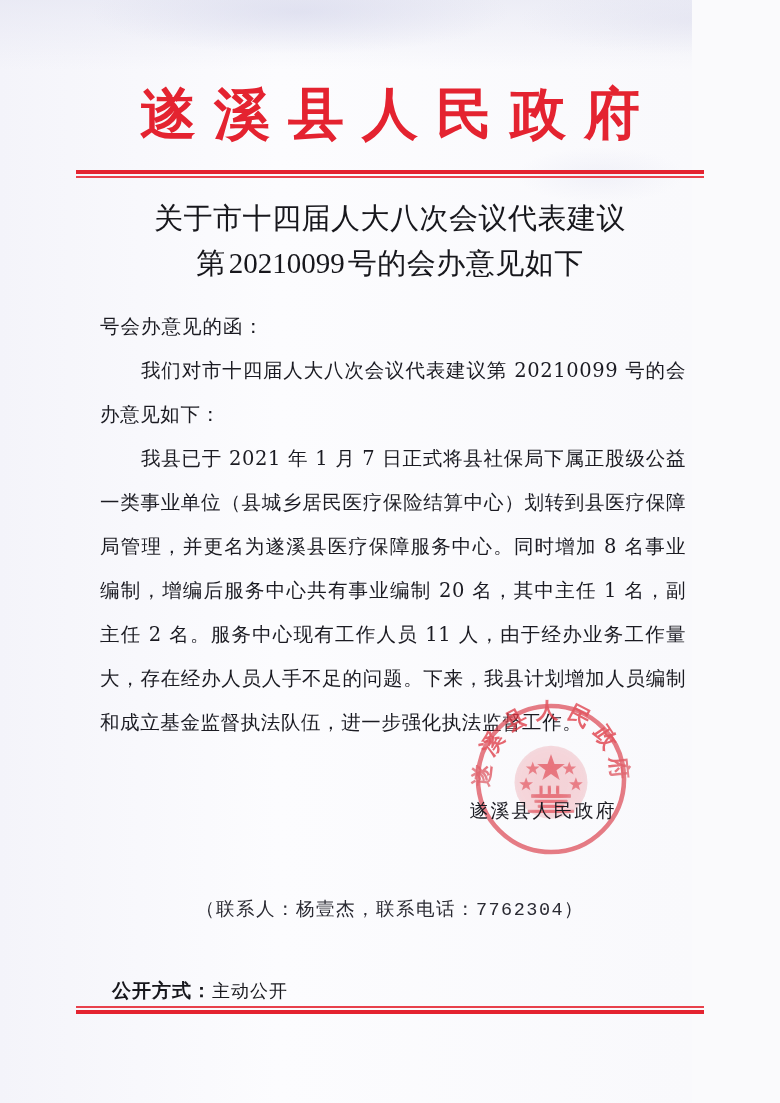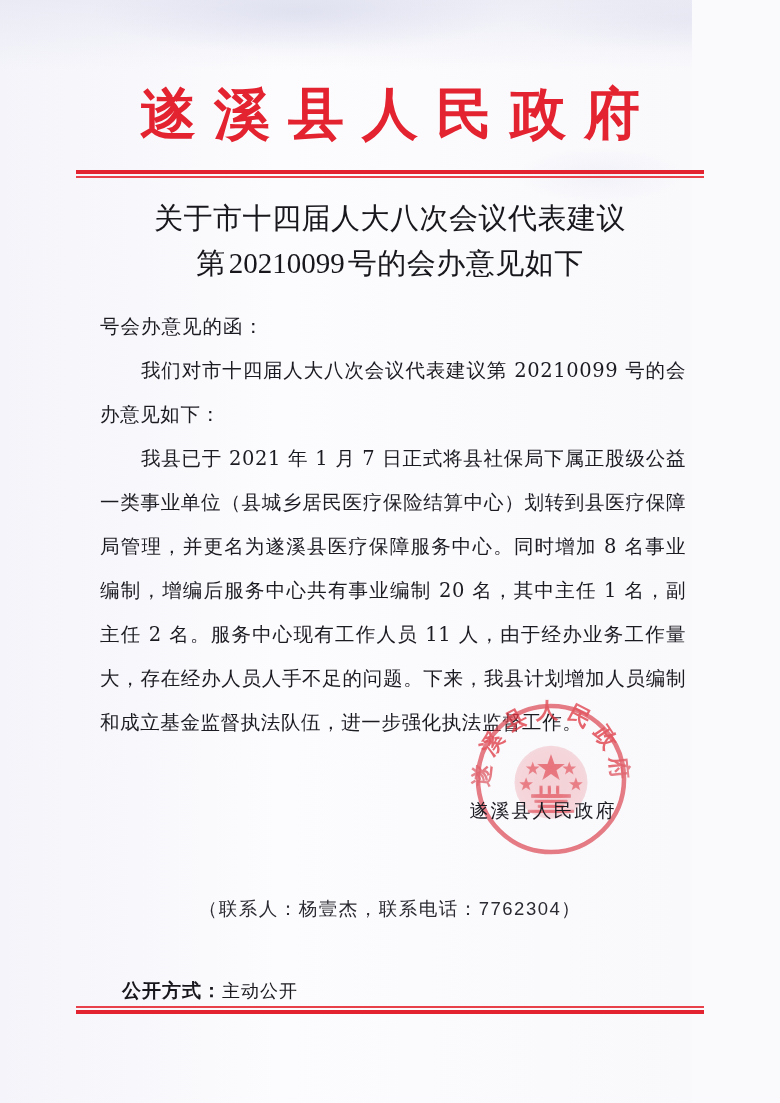--- a/index.html
+++ b/index.html
@@ -143,31 +143,31 @@
     opacity: 0.82;
   }
 
   
   .contact {
     position: absolute;
     top: 896px;
     left: 0;
     width: 780px;
     text-align: center;
-    font-family: Liberation Sans, sans-serif;
+    font-family: Liberation Mono, monospace;
     font-size: 18.5px;
     color: #2a2a32;
     letter-spacing: 1.5px;
   }
 
   
   .footer-text {
     position: absolute;
     top: 978px;
-    left: 122px;
+    left: 112px;
     font-size: 19px;
     color: #17171c;
     letter-spacing: 1px;
     white-space: nowrap;
   }
   .footer-text .label {
     font-family: "DejaVu Sans", sans-serif;
     font-weight: 700;
     font-size: 19px;
   }

